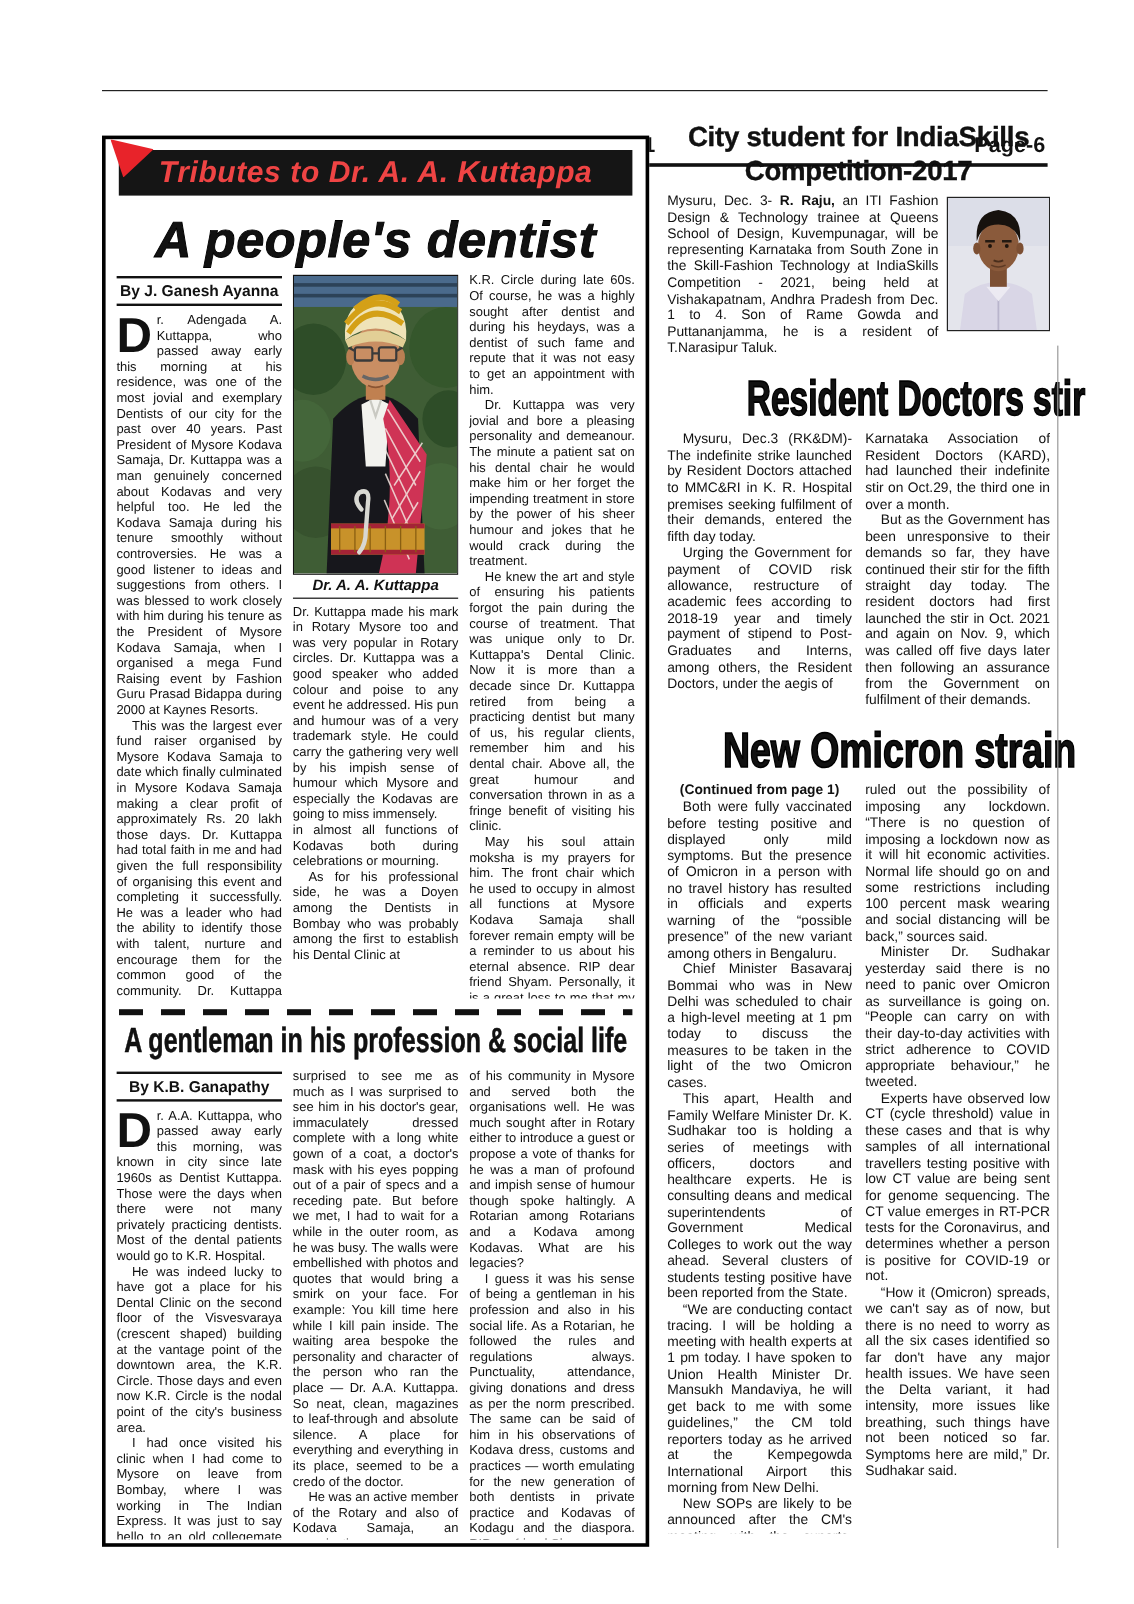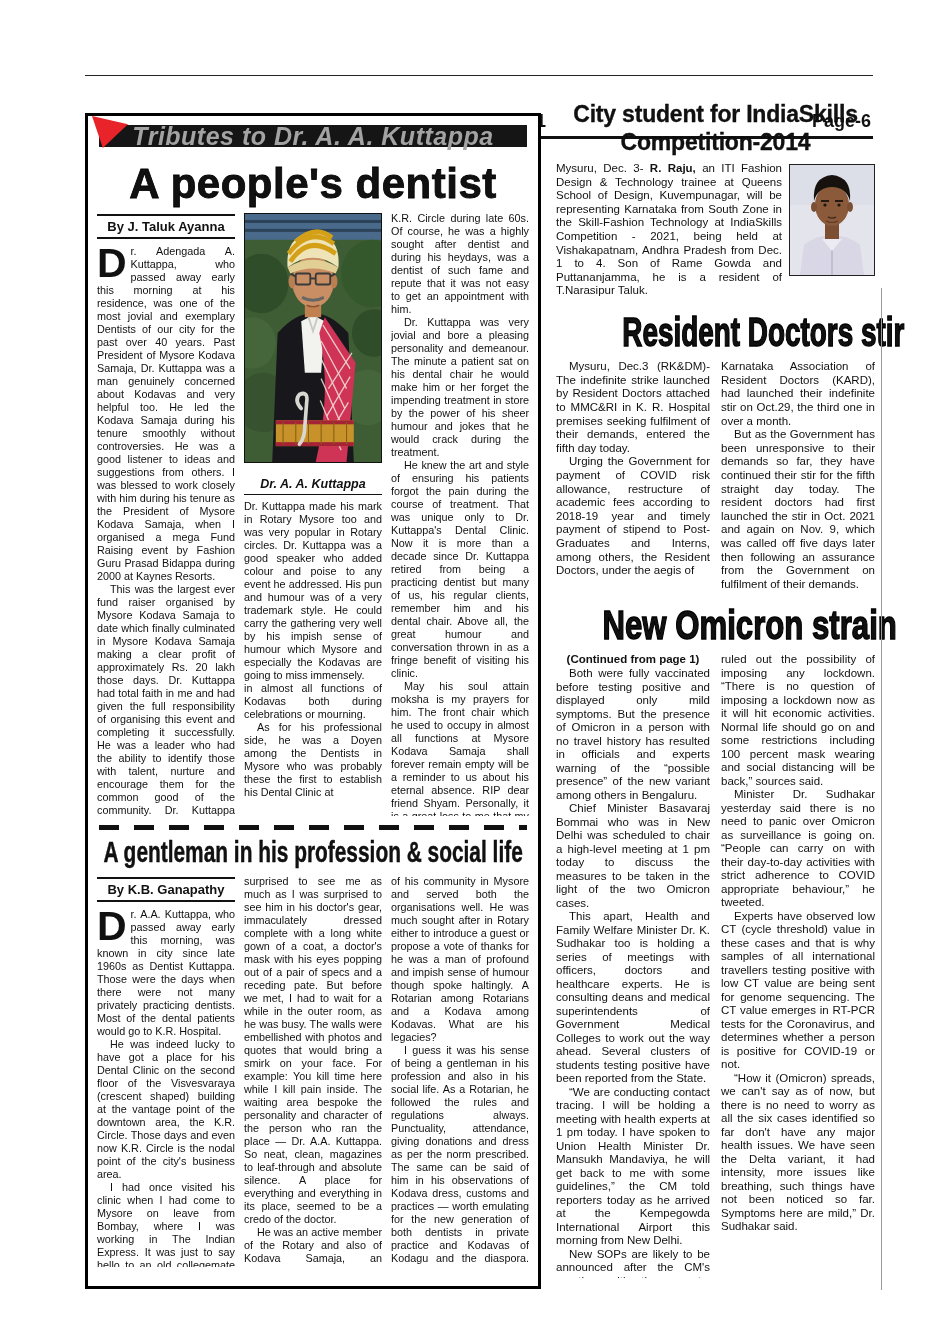--- a/index.html
+++ b/index.html
@@ -7,40 +7,40 @@
         font-family:"Liberation Sans",sans-serif;color:#111;overflow:hidden;}
   
   .masthead{position:absolute;left:85px;top:75px;width:788px;border-top:1px solid #222;border-bottom:3px solid #111;}
   .masthead-row{display:flex;align-items:flex-end;padding:3px 2px 4px 2px;font-weight:bold;font-size:18px;margin-top:32px;}
   .mh-title{width:235px;}
   .mh-date{flex:1;text-align:left;}
   .mh-page{text-align:right;}
   
   .left-box{position:absolute;left:85px;top:113px;width:456px;height:1176px;border:3px solid #000;
             box-sizing:border-box;padding:7px 9px;background:#fff;}
-  .banner{position:relative;background:#151515;color:#a3a3a3;margin:2px 2px 16px 2px;height:22px;
+  .banner{position:relative;background:#151515;color:#ef4444;margin:2px 2px 16px 2px;height:38px;
           display:flex;align-items:center;justify-content:center;}
   .banner-text{font-style:italic;font-weight:bold;font-size:25px;letter-spacing:.5px;white-space:nowrap;}
   .flag{position:absolute;left:-7px;top:-9px;width:36px;height:32px;background:#e8232a;
         clip-path:polygon(0 0,100% 26%,30% 100%);}
   .main-headline{text-align:center;font-weight:bold;font-size:42px;letter-spacing:.5px;line-height:1.02;
-                 margin:4px 0 6px 0;-webkit-text-stroke:.8px #000;}
+                 margin:4px 0 6px 0;font-style:italic;-webkit-text-stroke:.8px #000;}
   .cols3{display:flex;gap:9px;}
   .cols3 .col{flex:1;min-width:0;overflow:hidden;}
   .art1 .col{height:604px;}
   .art2 .col{height:392px;}
   .byline-box{border-top:2px solid #111;border-bottom:2px solid #111;text-align:center;
               font-weight:bold;font-size:13px;padding:3px 0;margin:2px 0 6px 0;}
   .para{margin:0;font-size:10.8px;line-height:13px;text-align:justify;text-indent:13px;hyphens:auto;}
   .para.flush,[data-flush-first] p:first-child{text-indent:0;}
   .lead-para{text-indent:0;}
   .dropcap{float:left;font-size:41px;line-height:34px;font-weight:bold;padding:1px 4px 0 0;}
   .photo-frame{border:1.5px solid #111;line-height:0;margin:1px 0 0 0;}
   .photo-caption{font-weight:bold;font-style:italic;font-size:12.5px;text-align:center;
-                 border-bottom:1.5px solid #111;padding:14px 0 3px 0;margin-bottom:5px;}
+                 border-bottom:1.5px solid #111;padding:2px 0 3px 0;margin-bottom:5px;}
   .dashes{height:5px;margin:9px 2px 6px 2px;
           background:repeating-linear-gradient(90deg,#111 0 20px,transparent 20px 35px);}
   .gent-headline{display:flex;justify-content:center;margin:2px 0 6px 0;}
   .gent-headline span{font-weight:bold;font-size:29px;white-space:nowrap;transform:scaleX(.72);
                       transform-origin:center;-webkit-text-stroke:.4px #000;}
   
   .right-col{position:absolute;left:556px;top:100px;width:319px;}
   .right-rule{position:absolute;left:881px;top:288px;width:1px;height:1002px;background:#9a9a9a;}
   .is-headline{text-align:center;font-weight:bold;font-size:23px;line-height:1.22;letter-spacing:-.2px;
                -webkit-text-stroke:.3px #000;margin-bottom:6px;}
@@ -74,21 +74,21 @@
 
     <div class="banner">
       <div class="flag"></div>
       <span class="banner-text">Tributes to Dr. A. A. Kuttappa</span>
     </div>
 
     <div class="main-headline">A people's dentist</div>
 
     <div class="cols3 art1">
       <div class="col">
-        <div class="byline-box">By J. Taluk Ayanna</div>
+        <div class="byline-box">By J. Ganesh Ayanna</div>
         <p class="para lead-para"><span class="dropcap">D</span><span>r. Adengada A. Kuttappa, who passed away early this morning at his residence, was one of the most jovial and exemplary Dentists of our city for the past over 40 years. Past President of Mysore Kodava Samaja, Dr. Kuttappa was a man genuinely concerned about Kodavas and very helpful too.  He led the Kodava Samaja during his tenure smoothly without controversies. He was a good listener to ideas and suggestions from others.  I was blessed to work closely with him during his tenure as the President of Mysore Kodava Samaja, when I organised a mega Fund Raising event by Fashion Guru Prasad Bidappa during 2000 at Kaynes Resorts.</span></p>
         <div>
             <p class="para">This was the largest ever fund raiser organised by Mysore Kodava Samaja to date which finally culminated in Mysore Kodava Samaja making a clear profit of approximately Rs. 20 lakh those days.  Dr. Kuttappa had total faith in me and had given the full responsibility of organising this event and completing it successfully. He was a leader who had the ability to identify those with talent, nurture and encourage them for the common good of the community.  Dr. Kuttappa ensured that he was present</p>
           </div>
       </div>
       <div class="col">
         <div class="photo-frame">
           <svg width="100%" height="248" viewBox="0 0 150 250" preserveAspectRatio="none">
             <rect width="150" height="250" fill="#3f5d35"></rect>
             <rect y="0" width="150" height="26" fill="#4a6a8c"></rect>
@@ -156,21 +156,21 @@
               <path d="M48 40 Q72 12 98 30"></path>
               <path d="M56 28 Q78 10 96 24"></path>
             </g>
             <path d="M47 54 Q60 46 75 46 Q90 46 103 54 L100 60 Q75 50 50 60 Z" fill="#e2cf96"></path>
           </svg>
         </div>
         <div class="photo-caption">Dr. A. A. Kuttappa</div>
         <div data-flush-first="">
             <p class="para">Dr. Kuttappa made his mark in Rotary Mysore too and was very popular in Rotary circles. Dr. Kuttappa was a good speaker who added colour and poise to any event he addressed.  His pun and humour was of a very trademark style.  He could carry the gathering very well by his impish sense of humour which Mysore and especially the Kodavas are going to miss immensely.</p>
             <p class="para flush">in almost all functions of Kodavas both during celebrations or mourning.</p>
-            <p class="para">As for his professional side, he was a Doyen among the Dentists in Mysore who was probably these the first to establish his Dental Clinic at</p>
+            <p class="para">As for his professional side, he was a Doyen among the Dentists in Bombay who was probably among the first to establish his Dental Clinic at</p>
           </div>
       </div>
       <div class="col">
         <div data-flush-first="">
             <p class="para flush">K.R. Circle during late 60s. Of course, he was a highly sought after dentist and during his heydays, was a dentist of such fame and repute that it was not easy to get an appointment with him.</p>
             <p class="para">Dr. Kuttappa was very jovial and bore a pleasing personality and demeanour. The minute a patient sat on his dental chair he would make him or her forget the impending treatment in store by the power of his sheer humour and jokes that he would crack during the treatment.</p>
             <p class="para">He knew the art and style of ensuring his patients forgot the pain during the course of treatment. That was unique only to Dr. Kuttappa's Dental Clinic. Now it is more than a decade since Dr. Kuttappa retired from being a practicing dentist but many of us, his regular clients, remember him and his dental chair. Above all, the great humour and conversation thrown in as a fringe benefit of visiting his clinic.</p>
             <p class="para">May his soul attain moksha is my prayers for him. The front chair which he used to occupy in almost all functions at Mysore Kodava Samaja shall forever remain empty will be a reminder to us about his eternal absence. RIP dear friend Shyam.  Personally, it is a great loss to me that my dear friend Shyam is no longer with us.</p>
           </div>
       </div>
@@ -202,21 +202,21 @@
             <p class="para">I guess it was his sense of being a gentleman in his profession and also in his social life. As a Rotarian, he followed the rules and regulations always. Punctuality, attendance, giving donations and dress as per the norm prescribed. The same can be said of him in his observations of Kodava dress, customs and practices — worth emulating for the new generation of both dentists in private practice and Kodavas of Kodagu and the diaspora. RIP my friend Shyam.</p>
           </div>
       </div>
     </div>
   </div>
 
   <div class="right-col rbody">
 
     <div class="is-headline">
       <div>City student for IndiaSkills</div>
-      <div>Competition-2014</div>
+      <div>Competition-2017</div>
     </div>
     <div>
       <div class="raju-photo">
         <svg width="84" height="110" viewBox="0 0 84 110">
           <rect width="84" height="110" fill="#e4e5ec"></rect>
           <rect y="0" width="84" height="40" fill="#dcdee8"></rect>
 
           <path d="M10 110 L14 80 Q26 70 42 70 Q58 70 70 80 L74 110 Z" fill="#d9d6e6"></path>
           <path d="M42 74 L42 110" stroke="#b9b5cc" stroke-width="1.5"></path>
           <path d="M32 74 L42 86 L52 74" fill="#eceaf2"></path>

